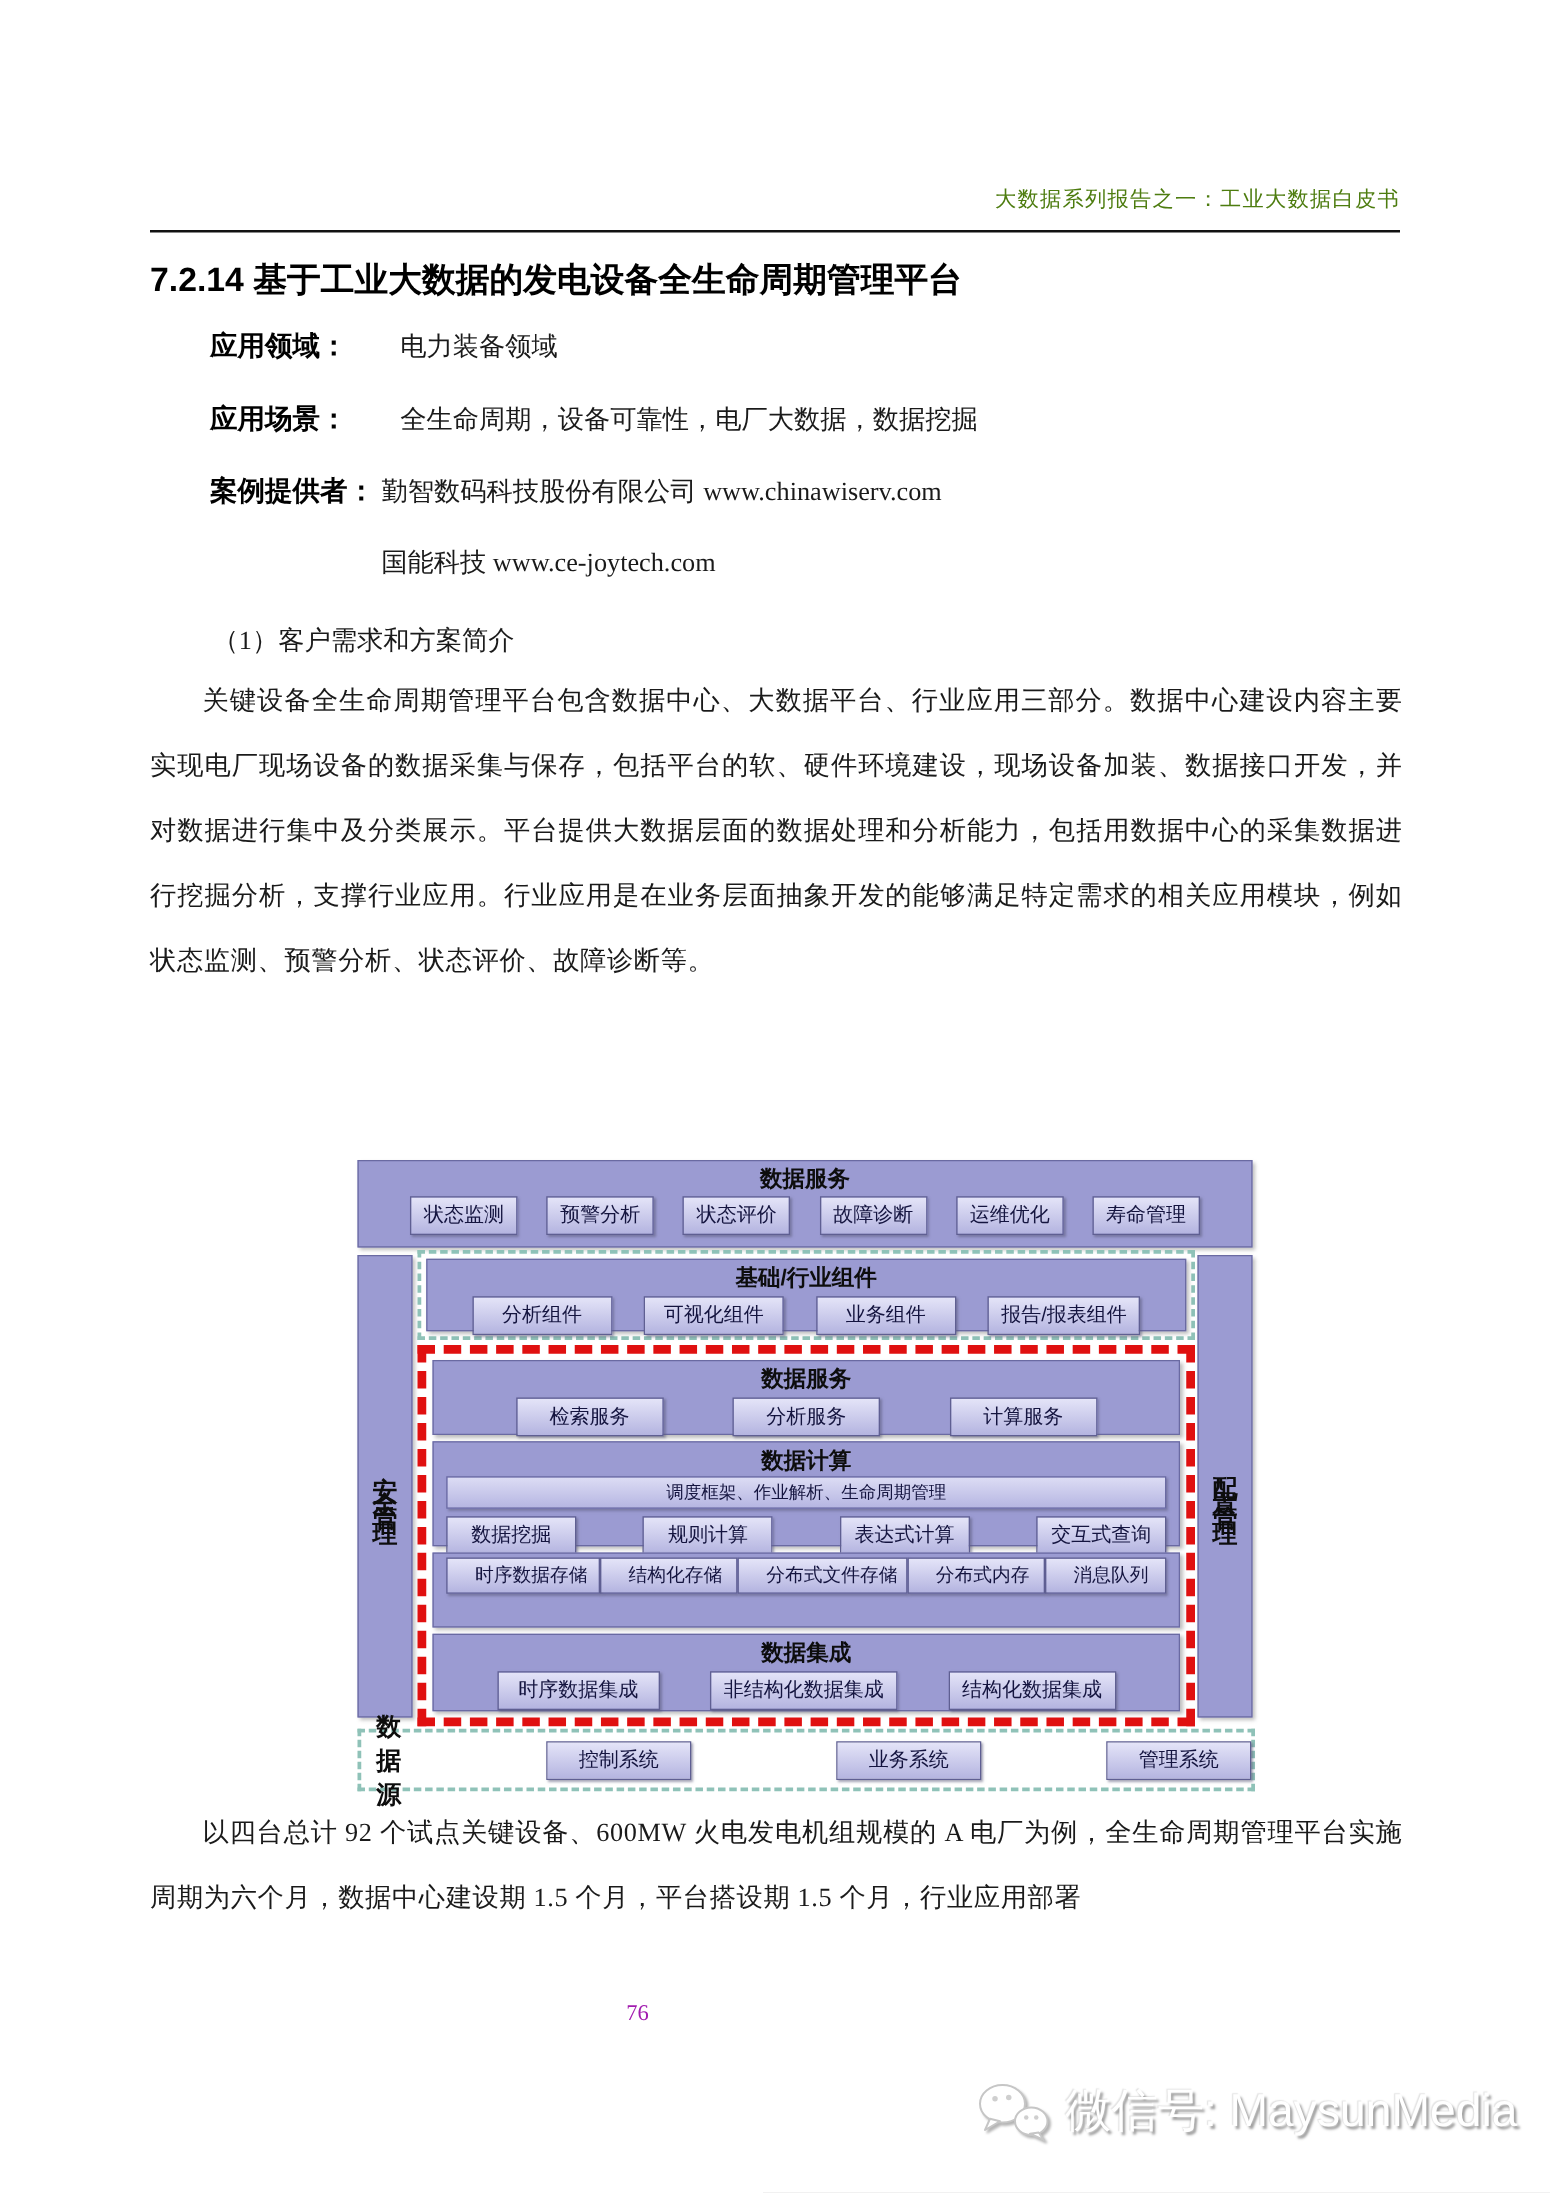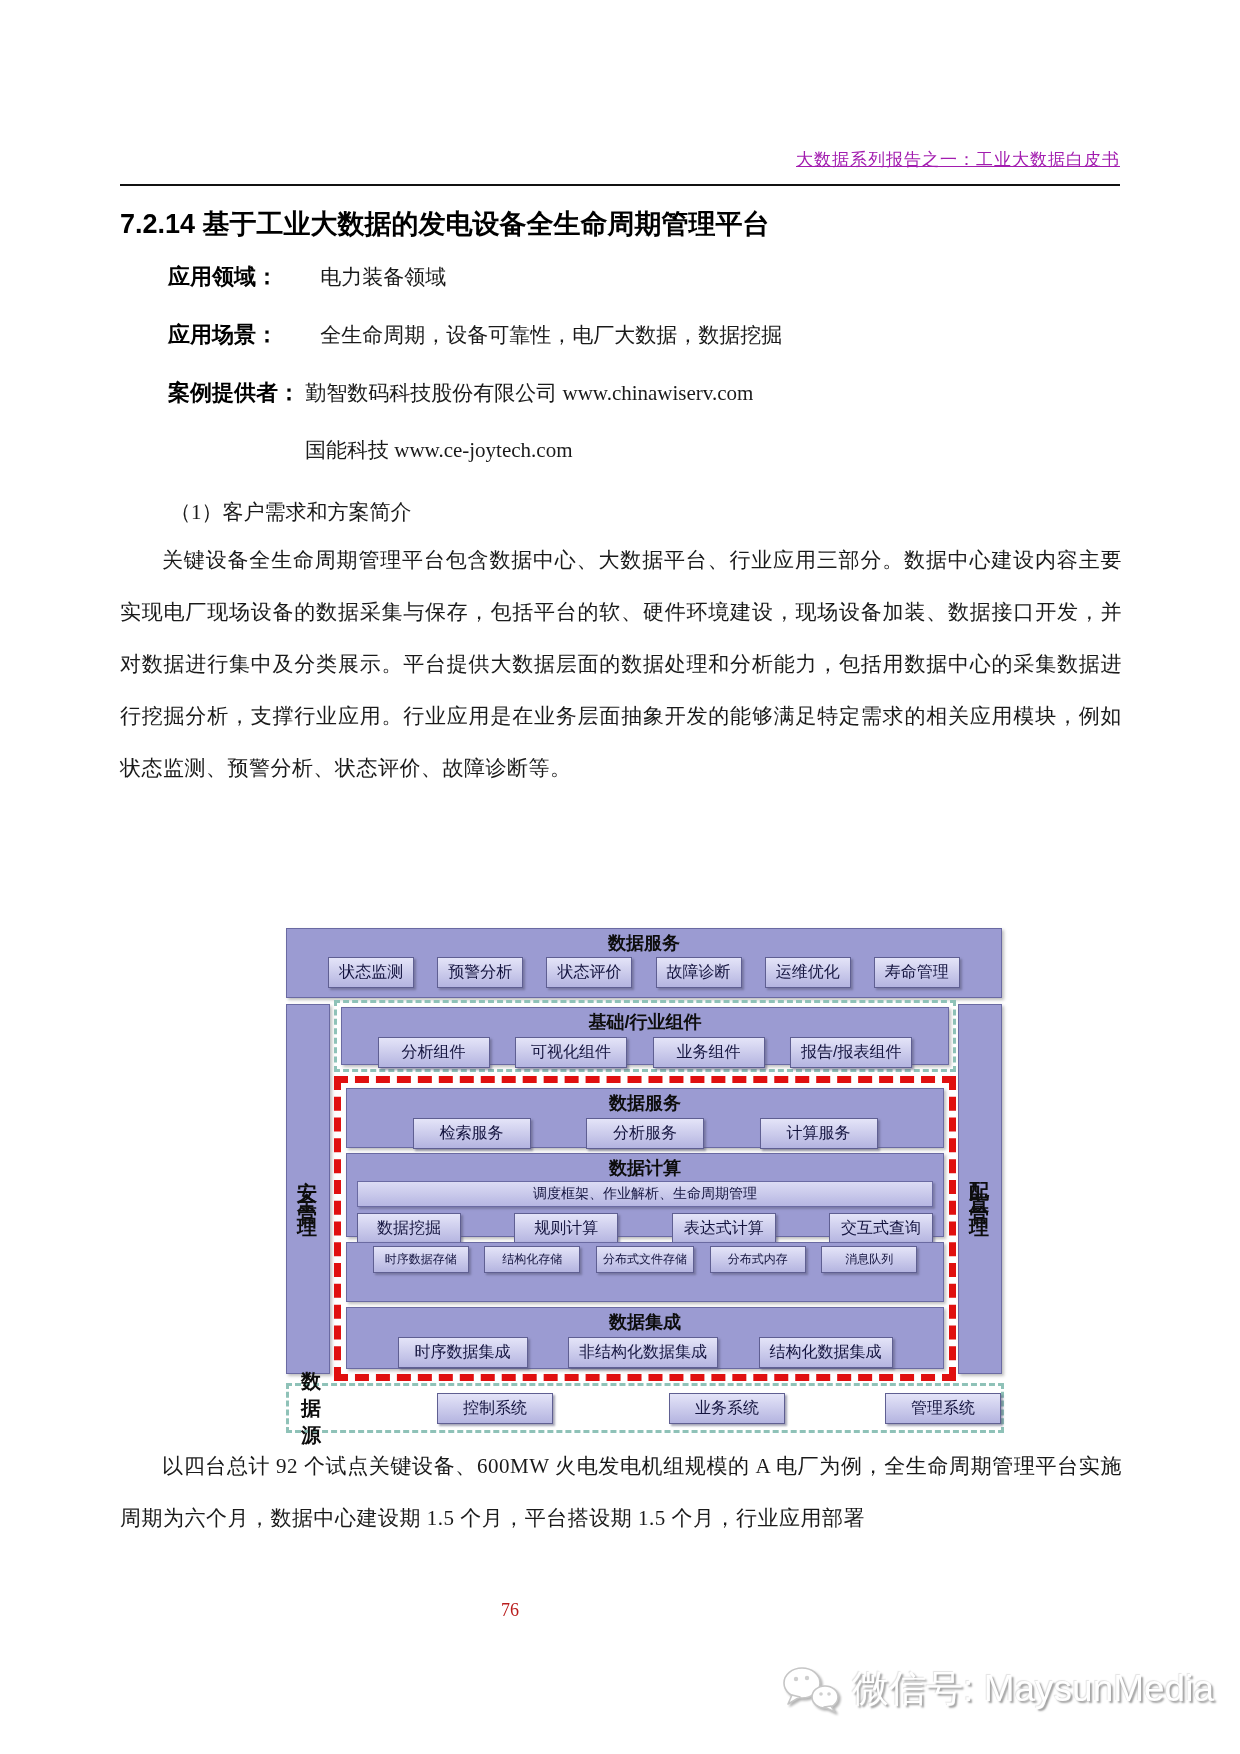--- a/index.html
+++ b/index.html
@@ -1,37 +1,37 @@
 <!DOCTYPE html>
 <html><head>
 <meta charset="utf-8">
 <style>
   html,body{margin:0;padding:0;background:#e8e8e8;}
   .page{position:relative;width:1240px;height:1754px;background:#ffffff;margin:0 auto;overflow:hidden;
         font-family:"Liberation Serif",serif;color:#1a1a1a;}
   
   .hdr{position:absolute;left:120px;top:148px;width:1000px;text-align:right;
-       font-size:17px;color:#a21caf;letter-spacing:1px;text-decoration:underline;}
+       font-size:17px;color:#4d7c0f;letter-spacing:1px;}
   .hdr-rule{position:absolute;left:120px;top:184px;width:1000px;height:2px;background:#111;}
   
   .title{position:absolute;left:120px;top:206px;width:1010px;margin:0;
          font-family:"Liberation Sans",sans-serif;font-weight:bold;font-size:27px;color:#000;}
   .field{position:absolute;left:168px;white-space:nowrap;font-size:21px;}
   .flabel{font-family:"Liberation Sans",sans-serif;font-weight:bold;font-size:22px;color:#000;
           display:inline-block;}
   .flabel.wide{min-width:147px;}
   .f0{top:262px}.f1{top:320px}.f2{top:378px}
   .f3{top:436px;left:305px;}
   .subhead{position:absolute;left:170px;top:498px;font-size:21px;}
   
   .para{position:absolute;left:120px;width:1002px;margin:0;font-size:21px;line-height:52px;
         text-align:justify;text-indent:2em;letter-spacing:.5px;}
   .p1{top:534px;}
   .p2{top:1440px;}
-  .pageno{position:absolute;left:0;top:1600px;width:1020px;text-align:center;font-size:18px;color:#b91c1c;}
+  .pageno{position:absolute;left:0;top:1600px;width:1020px;text-align:center;font-size:18px;color:#a21caf;}
   
   .footer{position:absolute;top:1664px;right:26px;display:flex;align-items:center;gap:10px;}
   .footer-text{font-family:"Liberation Sans",sans-serif;font-size:37px;color:#ffffff;
                text-shadow:2px 2px 2px #9e9e9e,-1px -1px 1px #e3e3e3;white-space:nowrap;}
   .wicon{filter:drop-shadow(2px 2px 1px #b5b5b5);}
   
   .diagram{position:absolute;left:286px;top:926px;width:718px;height:512px;
            font-family:"Liberation Sans",sans-serif;}
   .dbox{background:#9b9bd2;border:1px solid #6a6aa2;box-shadow:2px 2px 3px rgba(110,110,110,.45);
         box-sizing:border-box;}
@@ -53,21 +53,21 @@
   .red-wrap{border:7px dashed #e01010;padding:5px;display:flex;flex-direction:column;gap:5px;}
   .sec{width:100%;}
   .sec .btn-row{padding:3px 10px 0 10px;}
   .h-comp{height:58px;}
   .h-svc{height:60px;}
   .h-cmp{height:84px;}
   .h-sto{height:60px;}
   .h-int{height:62px;}
   .sec.h-svc .dbtn{min-width:118px;}
   .sec.h-comp .dbtn{min-width:112px;}
-  .sec.h-sto .dbtn{font-size:12px;min-width:96px;padding:4px 6px;text-align:center;}
+  .sec.h-sto .dbtn{font-size:15px;min-width:96px;padding:4px 22px;text-align:center;}
   .sec.h-int .dbtn{min-width:130px;}
   .wide-bar{margin:1px 10px 3px 10px;background:linear-gradient(#dcdcf4,#b6b6e2);
             border:1px solid #6a6aa2;text-align:center;font-size:14px;color:#14143f;
             padding:3px 0;box-shadow:1.5px 1.5px 2px rgba(90,90,120,.5);}
   .cmp-row{justify-content:space-between;padding:3px 12px 0 12px;}
   .cmp-row .dbtn{min-width:104px;}
   .source-box{position:absolute;left:0;top:457px;width:712px;height:44px;border:3px dashed #8fc2b8;
               display:flex;align-items:center;box-sizing:content-box;gap:20px;}
   .src-label{font-weight:bold;font-size:20px;color:#0d0d0d;margin-left:12px;}
   .src-b1{margin-left:78px;}

